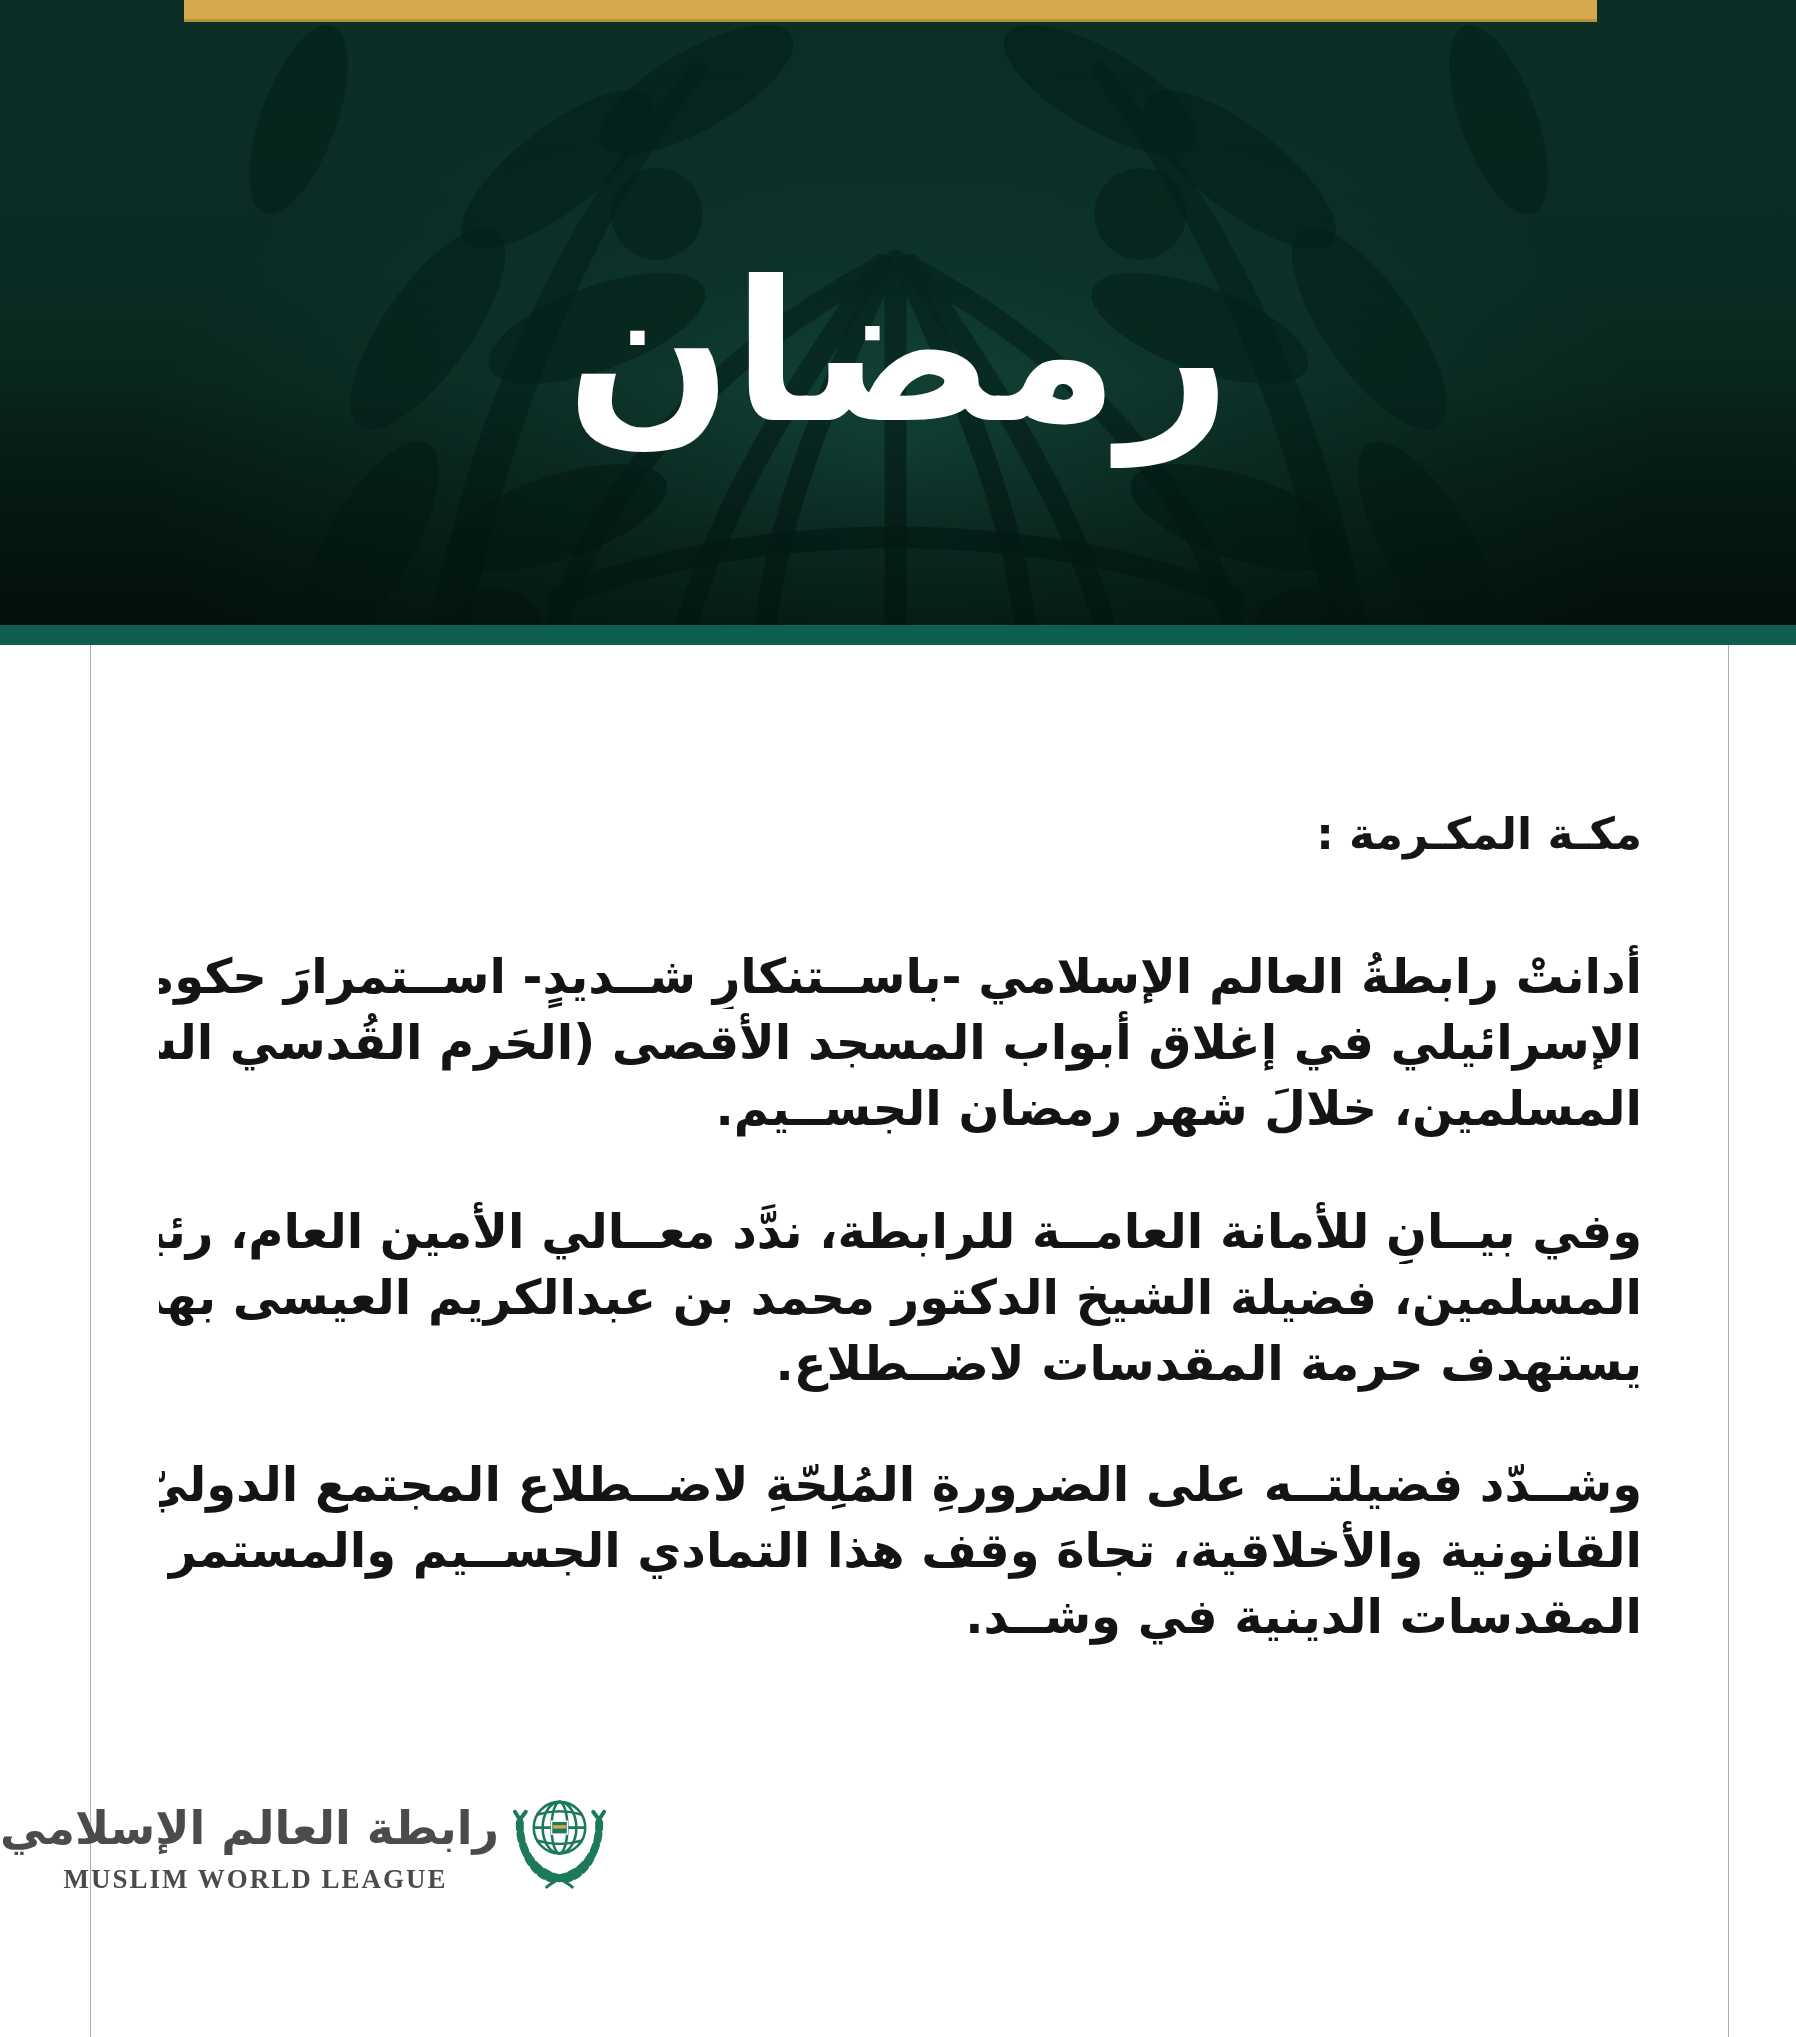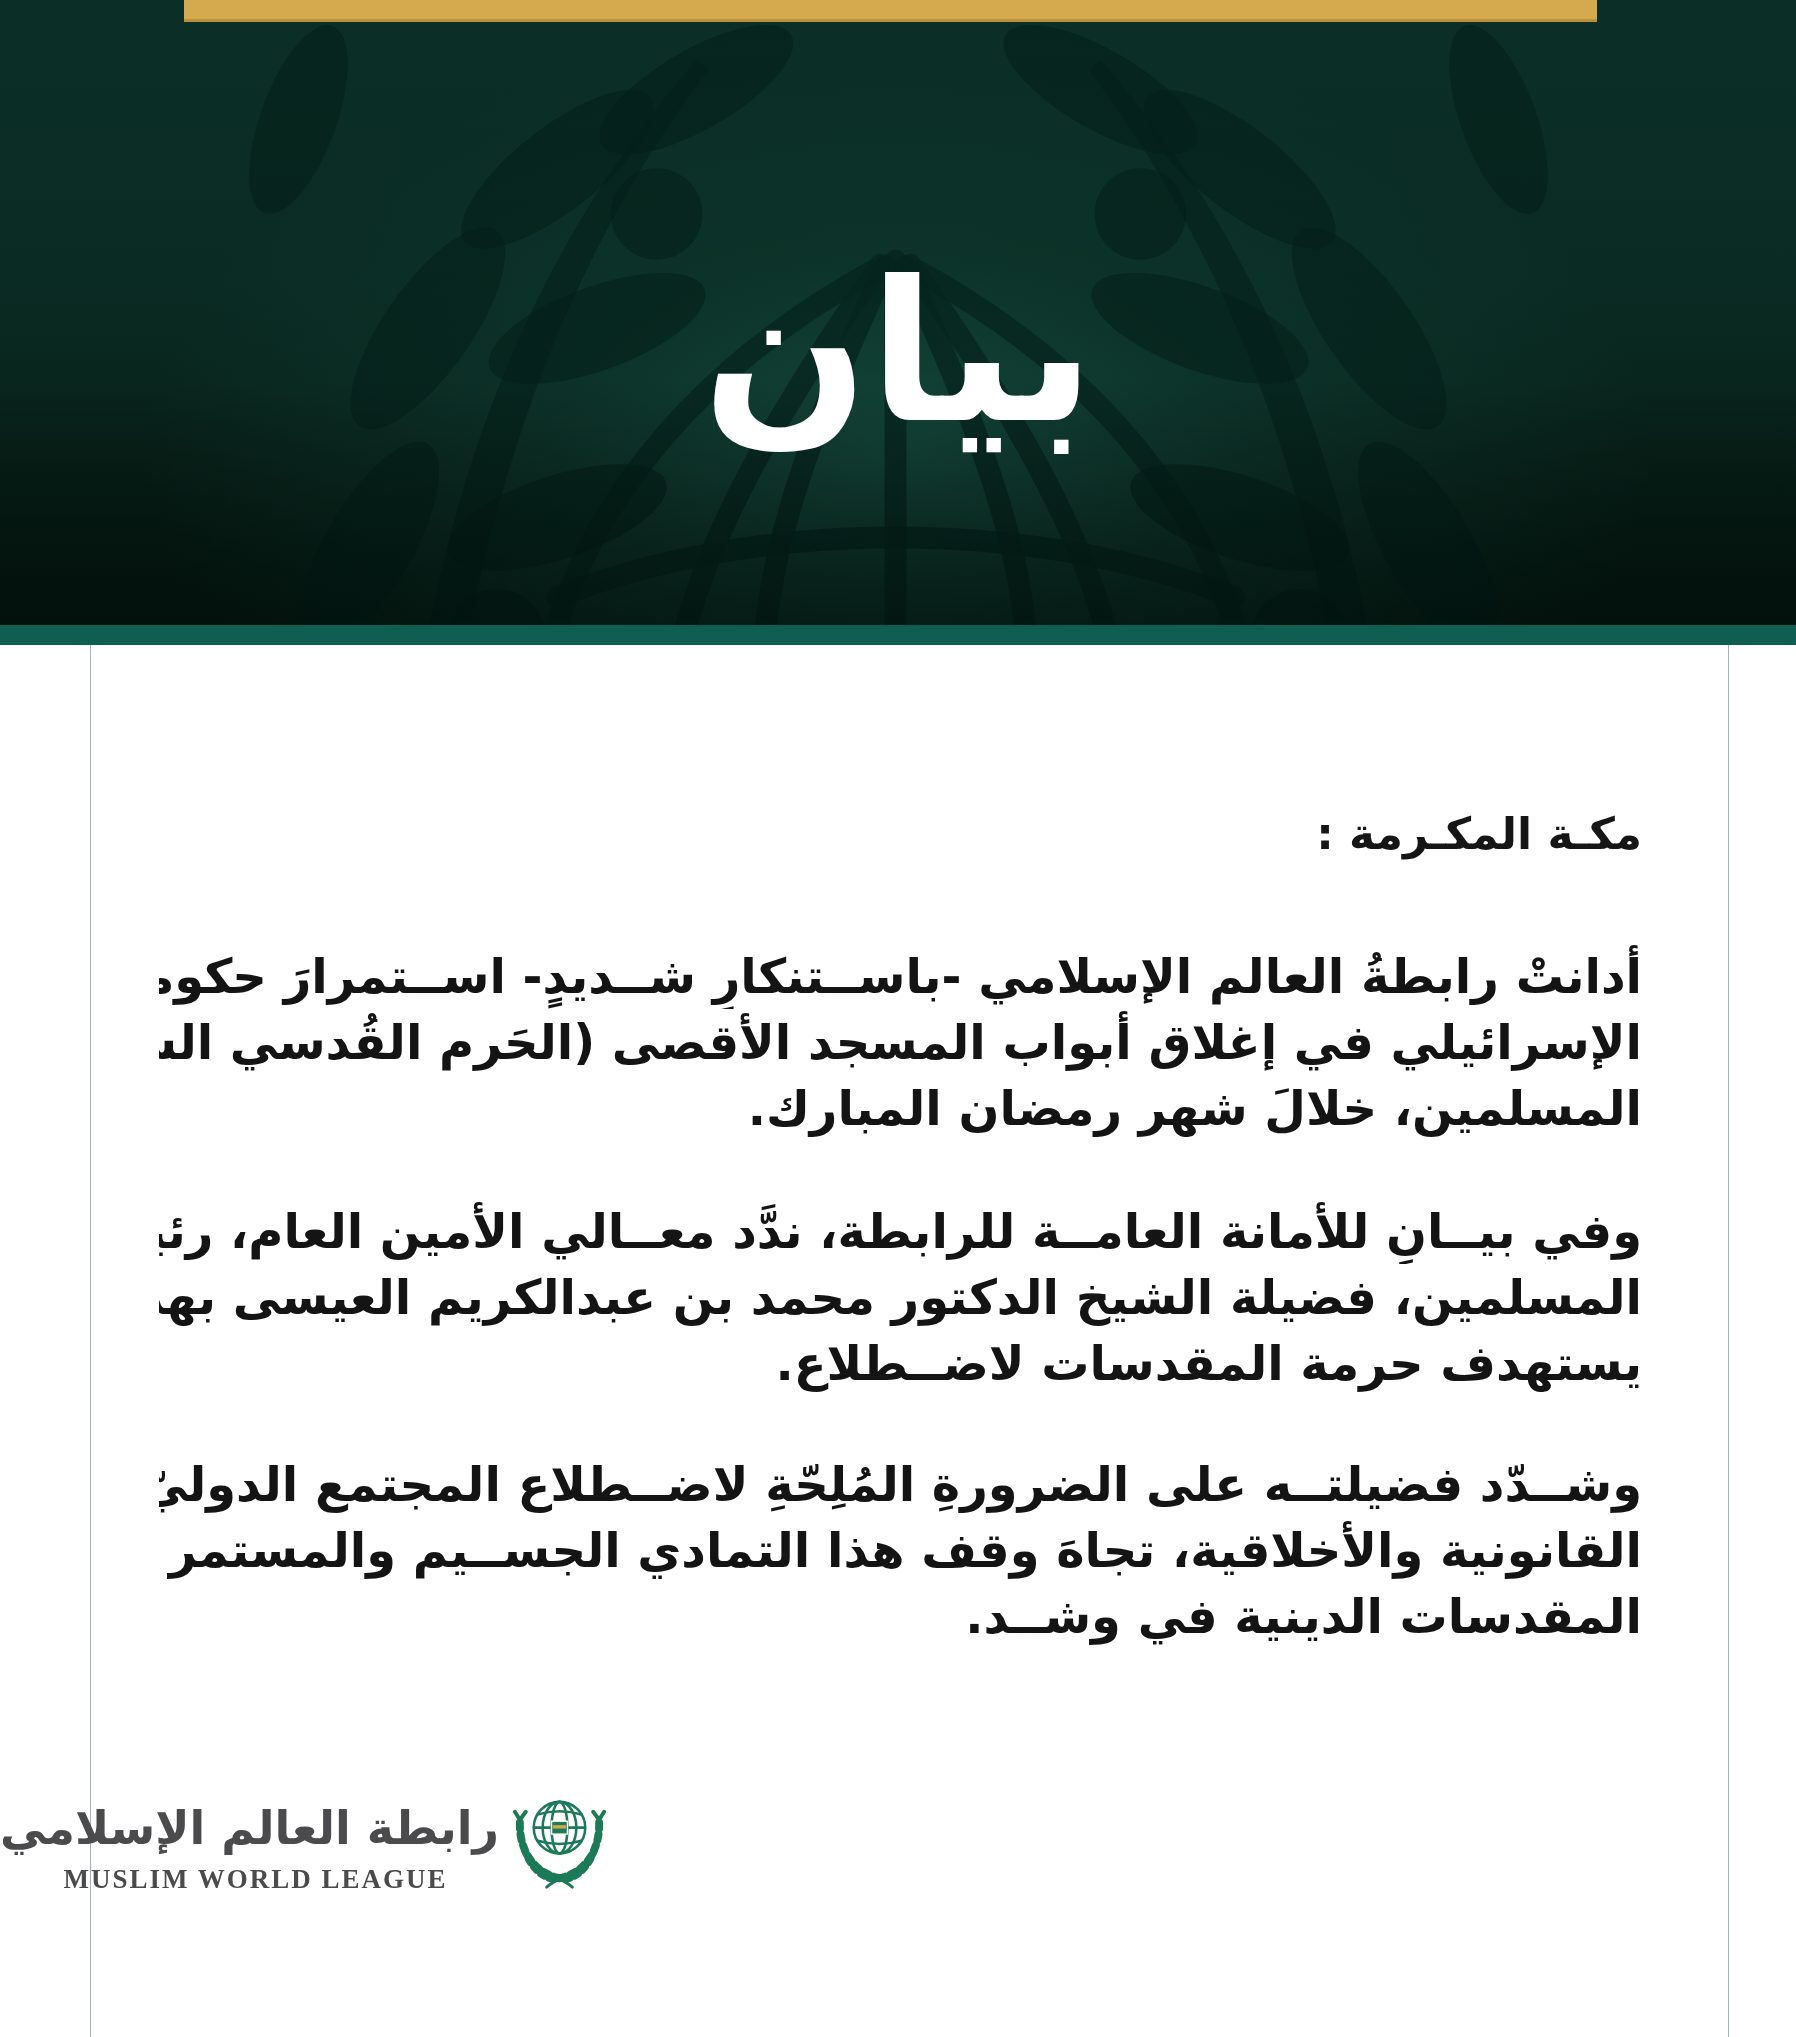--- a/index.html
+++ b/index.html
@@ -111,34 +111,34 @@
       <defs>
         <linearGradient id="fadeDark" x1="0" y1="0" x2="0" y2="1">
           <stop offset="0" stop-color="#000000" stop-opacity="0"></stop>
           <stop offset="1" stop-color="#000a07" stop-opacity="0.55"></stop>
         </linearGradient>
       </defs>
     </svg>
 
     <div class="gold-bar" style="background:#d5a94d;"></div>
 
-    <div class="bayan-title">بيان</div>
+    <div class="bayan-title">رمضان</div>
   </div>
 
   <div class="teal-strip" style="background:#0e5f51;"></div>
 
   <div class="frame-line frame-left"></div>
   <div class="frame-line frame-right"></div>
 
   <div class="location-heading">مكـة المكـرمة :</div>
 
   <div class="para para-1">
     <div class="line fill">أدانتْ رابطةُ العالم الإسلامي -باســتنكارٍ شــديدٍ- اســتمرارَ حكومةَ الاحتلال</div>
     <div class="line fill">الإسرائيلي في إغلاق أبواب المسجد الأقصى (الحَرم القُدسي الشريف) أمام المصلّين</div>
-    <div class="line end">المسلمين، خلالَ شهر رمضان المبارك.</div>
+    <div class="line end">المسلمين، خلالَ شهر رمضان الجســيم.</div>
   </div>
 
   <div class="para para-2">
     <div class="line fill">وفي بيــانٍ للأمانة العامــة للرابطة، ندَّد معــالي الأمين العام، رئيــس هيئة علماء</div>
     <div class="line fill">المسلمين، فضيلة الشيخ الدكتور محمد بن عبدالكريم العيسى بهذا الاعتداء الذي</div>
     <div class="line end">يستهدف حرمة المقدسات لاضــطلاع.</div>
   </div>
 
   <div class="para para-3">
     <div class="line fill">وشــدّد فضيلتــه على الضرورةِ المُلِحّةِ لاضــطلاع المجتمع الدوليّ بمســؤولياته</div>

